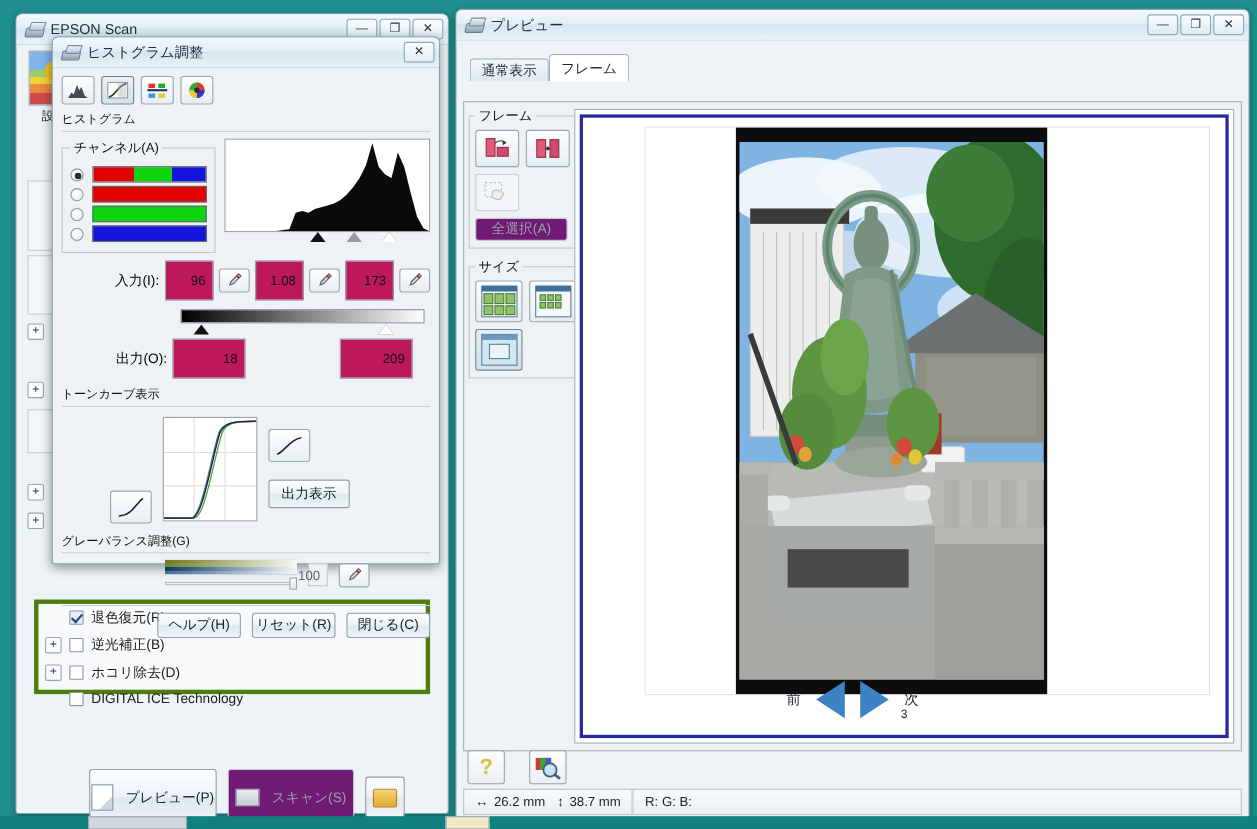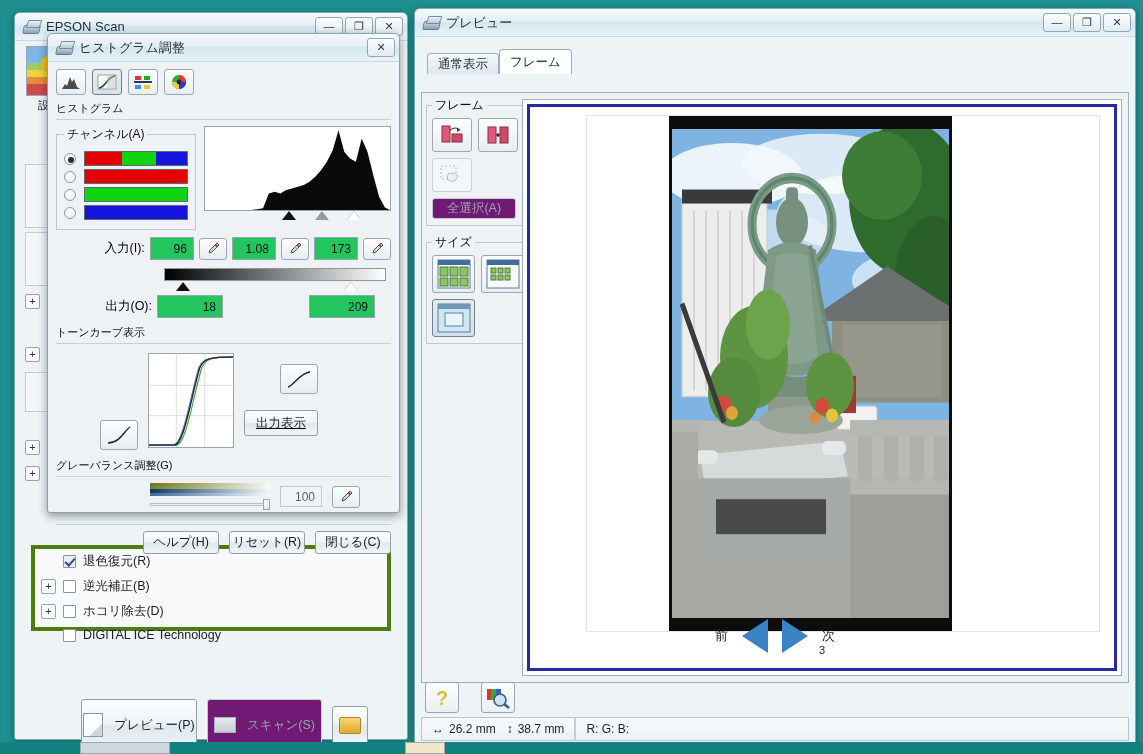--- a/index.html
+++ b/index.html
@@ -139,21 +139,21 @@
   .ch-row { display:flex;align-items:center;gap:8px;margin:3px 0; }
 
   .histo-box { border:1px solid #9aa5ad; background:#fff; height:85px; position:relative;overflow:hidden; }
 
   .tri { width:0;height:0;border-left:7px solid transparent;border-right:7px solid transparent; }
   .tri.black { border-bottom:9px solid #111; }
   .tri.gray  { border-bottom:9px solid #9a9a9a; }
   .tri.white { border-bottom:9px solid #fff; filter:drop-shadow(0 0 0.6px #555); }
 
   .numfield {
-    border:1px solid #9aa5ad;background:#22c55e;height:23px;
+    border:1px solid #9aa5ad;background:#be185d;height:36px;
     display:flex;align-items:center;justify-content:flex-end;
     padding-right:6px;font-size:12px;color:#111;
   }
   .numfield.ro { background:#f1f4f6; color:#5a6670; border-color:#bfc8ce; }
   .pip {
     width:28px;height:22px;border:1px solid #98a7b1;border-radius:3px;
     background:linear-gradient(to bottom,#fdfefe,#e6edf2);
     display:flex;align-items:center;justify-content:center;flex:none;
   }
   .gradbar { height:13px; background:linear-gradient(to right,#000,#fff); border:1px solid #8c979f; }
@@ -437,42 +437,42 @@
           <line x1="28" y1="0" x2="28" y2="95" stroke="#ddd"></line>
           <line x1="57" y1="0" x2="57" y2="95" stroke="#ddd"></line>
           <line x1="0" y1="32" x2="86" y2="32" stroke="#ddd"></line>
           <line x1="0" y1="63" x2="86" y2="63" stroke="#ddd"></line>
           <path d="M0 93 L26 93 C36 93 44 40 52 14 C56 5 62 3 86 3" stroke="#d05050" fill="none" stroke-width="1.2"></path>
           <path d="M0 93 L28 93 C38 93 46 40 54 14 C58 5 64 3 86 3" stroke="#3aa83a" fill="none" stroke-width="1.2"></path>
           <path d="M0 93 L25 93 C35 93 43 40 51 14 C55 5 61 3 86 3" stroke="#4a6bd0" fill="none" stroke-width="1.2"></path>
           <path d="M0 93 L26 93 C36 93 44 40 52 14 C56 5 62 3 86 3" stroke="#222" fill="none" stroke-width="1.1"></path>
         </svg>
       </div>
-      <div style="display:flex;flex-direction:column;gap:16px;align-items:flex-end;text-decoration:underline;">
+      <div style="display:flex;flex-direction:column;gap:16px;align-items:flex-start;">
         <div class="curve-btn">
           <svg width="26" height="20" viewBox="0 0 26 20">
               <path d="M2 18 C8 16 14 4 24 3" stroke="#222" fill="none" stroke-width="1.4"></path>
             </svg>
         </div>
         <div class="btn" style="width:74px;height:26px">出力表示</div>
       </div>
     </div>
 
     <div class="sec-label" style="margin-top:8px">グレーバランス調整(G)</div>
     <div class="hr"></div>
 
     <div style="display:flex;align-items:center;gap:10px;margin-left:94px;">
       <div>
         <div class="gb-grad"></div>
         <div class="gb-slider">
           <span class="track"></span>
             <span class="knob"></span>
         </div>
       </div>
-      <span class="numfield ro" style="width:42px;height:21px">100</span>
+      <span class="numfield ro" style="width:18px;height:21px">100</span>
       <span class="pip">
         <svg width="16" height="16" viewBox="0 0 16 16">
             <path d="M12 2 l2 2 -7 7 -3 1 1 -3z" fill="#d9d9d9" stroke="#555"></path>
             <path d="M11 3 l2 2 -1.3 1.3 -2-2z" fill="#a33"></path>
           </svg>
       </span>
     </div>
 
     <div class="hr" style="margin-top:14px"></div>
     <div style="display:flex;justify-content:flex-end;gap:10px;margin-top:6px;">

